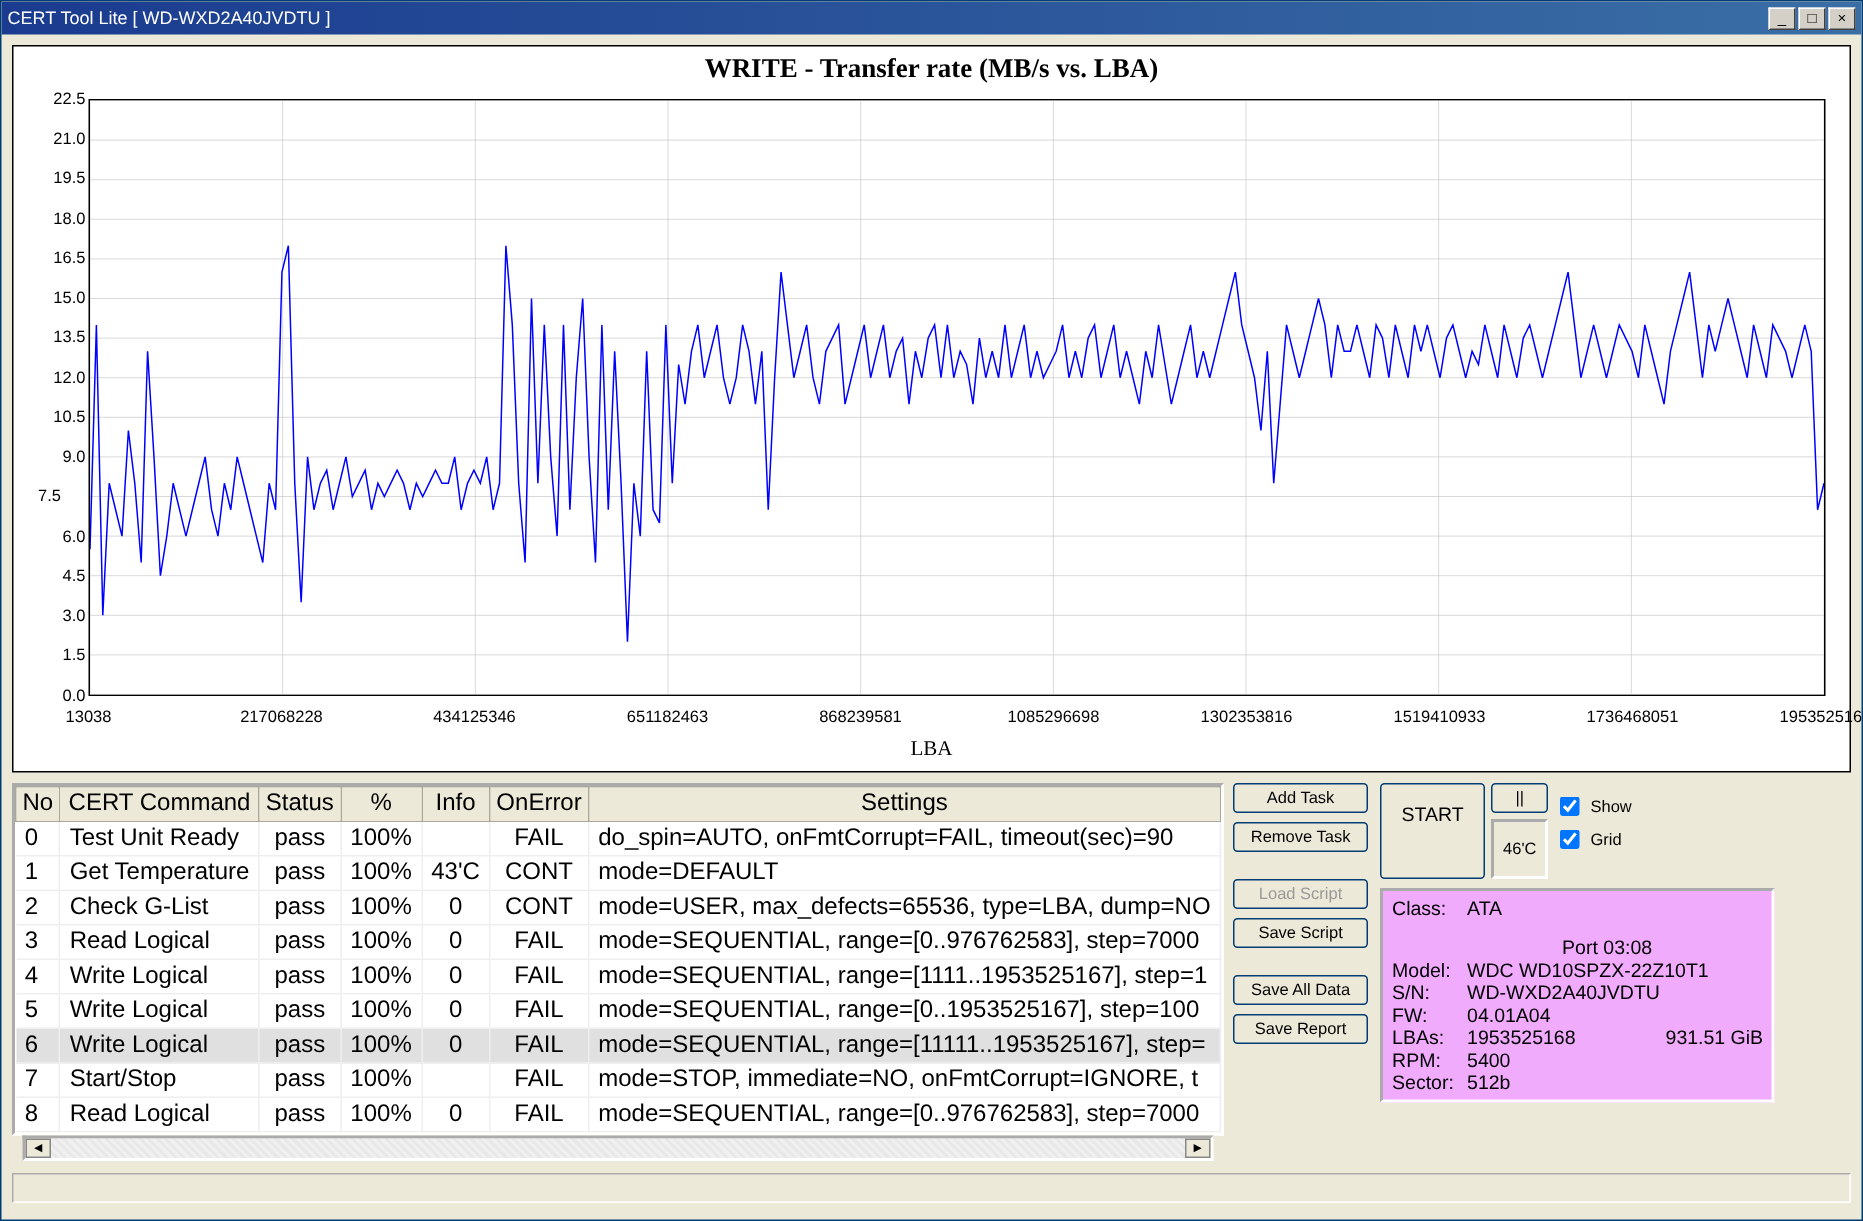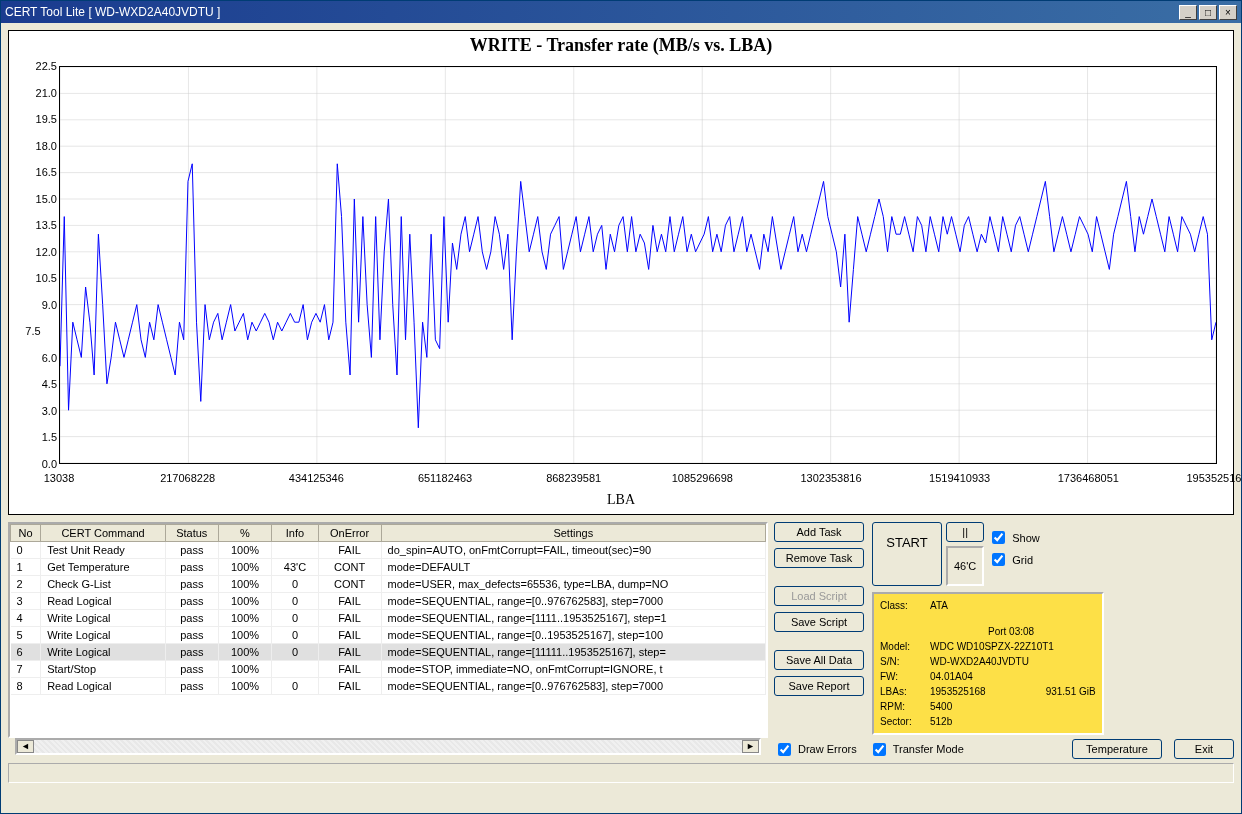--- a/index.html
+++ b/index.html
@@ -45,36 +45,36 @@
   .ytick { position:absolute; left:0; width:48px; text-align:right; font-size:11px; transform:translateY(-50%); }
   .xtick { position:absolute; bottom:30px; font-size:11px; transform:translateX(-50%); }
   .xlabel { position:absolute; bottom:6px; left:50%; transform:translateX(-50%); font-size:14px; font-family:'Times New Roman', serif;}
 
   .lower {
     display:flex; margin: 0 7px; gap:6px;
   }
   .table-wrap {
     flex: 1; background:#fff; border:2px inset #fff; height: 248px; overflow:auto;
   }
-  table { border-collapse:collapse; width:100%; font-size:11px;}
+  table { border-collapse:collapse; width:100%; font-size:16px;}
   th { background:#ece9d8; border:1px solid #aca899; padding:2px 4px; font-weight:normal; text-align:center; position:sticky; top:0;}
   td { border-bottom:1px solid #eee; border-right:1px solid #eee; padding:2px 6px; white-space:nowrap;}
   tr.sel td { background:#e0e0e0; }
   .right-panel { width:460px; display:flex; flex-direction:column; gap:4px;}
   .btn {
     background:#ece9d8; border:1px solid #003c74; border-radius:3px;
     padding:3px 8px; min-width:90px; text-align:center; font-size:11px;
     display:inline-block;
   }
   .btn.big { padding:12px 8px; min-width:70px; font-size:13px;}
   .btn.disabled { color:#999;}
   .row1 { display:flex; gap:8px; align-items:flex-start;}
   .col { display:flex; flex-direction:column; gap:6px;}
   .cb { display:flex; align-items:center; gap:4px; font-size:11px;}
-  .info-box { background:#fde047; border:2px inset #fff; flex:1; padding:4px 6px; font-size:10px; line-height:15px;}
+  .info-box { background:#f0abfc; border:2px inset #fff; flex:1; padding:4px 6px; font-size:13px; line-height:15px;}
   .info-line { display:flex; }
   .info-k { width:50px;}
   .scrollbar-h { height:17px; background:#ece9d8; border:2px inset #fff; margin:0 7px 4px 7px; display:flex; align-items:center;}
   .scrollbar-h .arrow { width:17px; height:13px; background:#ece9d8; border:1px solid #888; text-align:center; font-size:9px;}
   .scrollbar-h .track { flex:1; background: repeating-linear-gradient(45deg,#f0f0f0,#f0f0f0 2px,#e8e8e8 2px,#e8e8e8 4px); height:13px;}
   .statusbar { height:20px; border:1px inset #fff; margin:4px 7px;}
   .temp-box { border:2px inset #fff; background:#ece9d8; padding:12px 6px; text-align:center; min-width:34px; font-size:11px;}
   .check-col { display:flex; flex-direction:column; gap:3px; padding-top:6px;}
 </style>
 </head>
@@ -316,29 +316,16 @@
               <span class="info-k">RPM:</span>
               <span>5400</span>
             </div>
           <div class="info-line">
               <span class="info-k">Sector:</span>
               <span>512b</span>
             </div>
         </div>
       </div>
     </div>
-    <div style="display:flex; gap:12px; align-items:center;">
-      <label class="cb">
-          <input type="checkbox" checked="" style="">
-          <span>Draw Errors</span>
-        </label>
-      <label class="cb">
-          <input type="checkbox" checked="" style="">
-          <span>Transfer Mode</span>
-        </label>
-      <span style="flex:1"></span>
-      <span class="btn">Temperature</span>
-      <span class="btn" style="min-width:60px;">Exit</span>
-    </div>
   </div>
 </div>
 
 <div class="statusbar"></div>
 
 </body></html>

